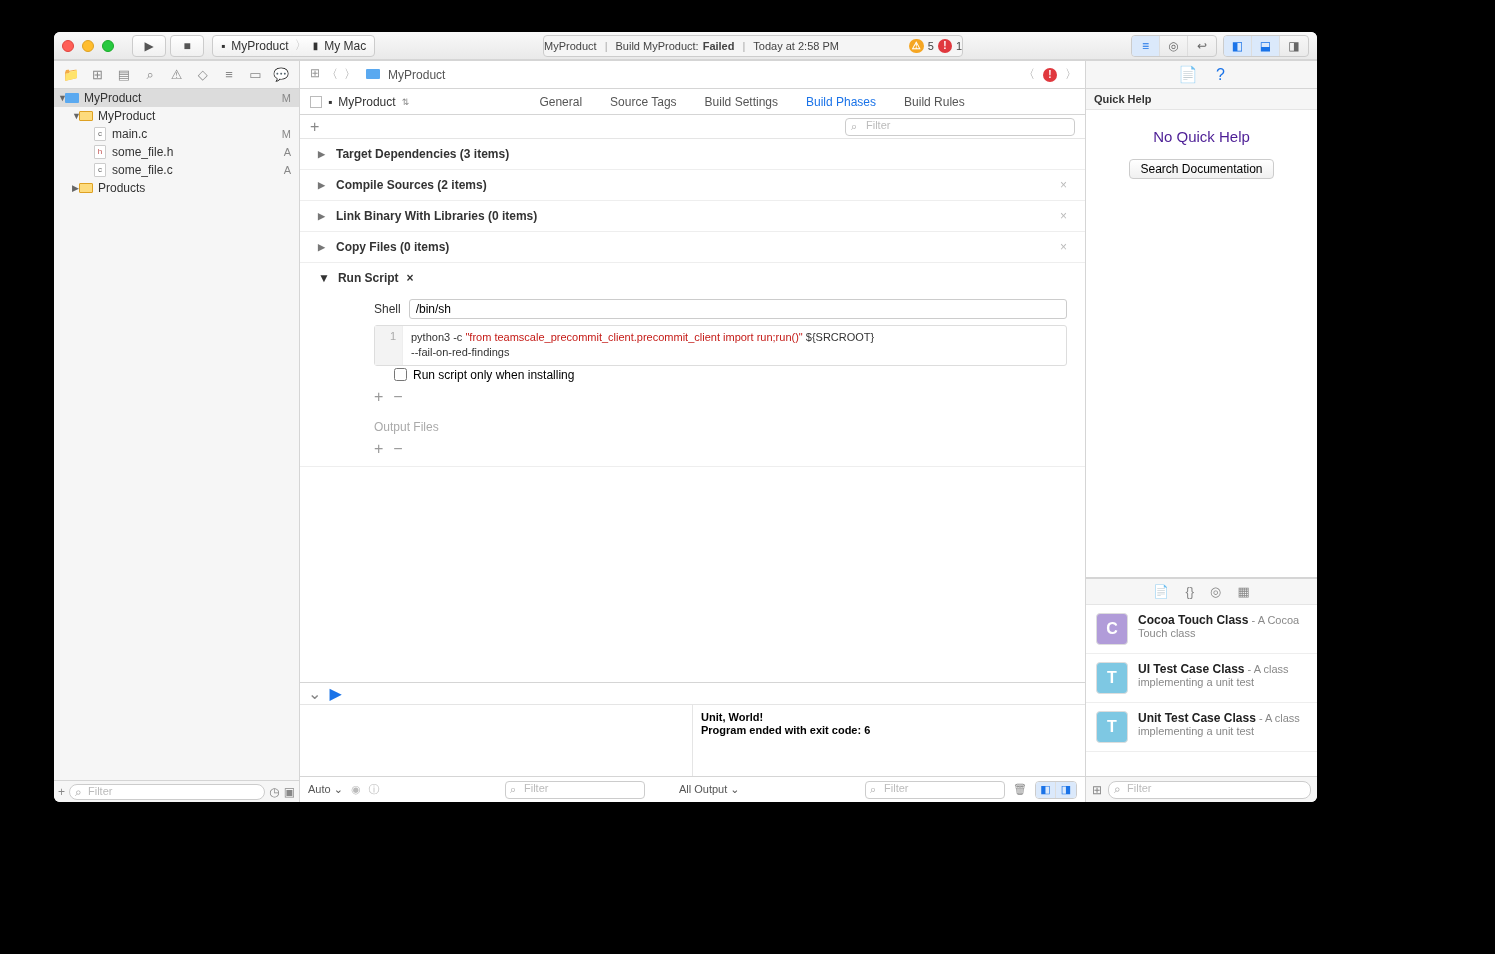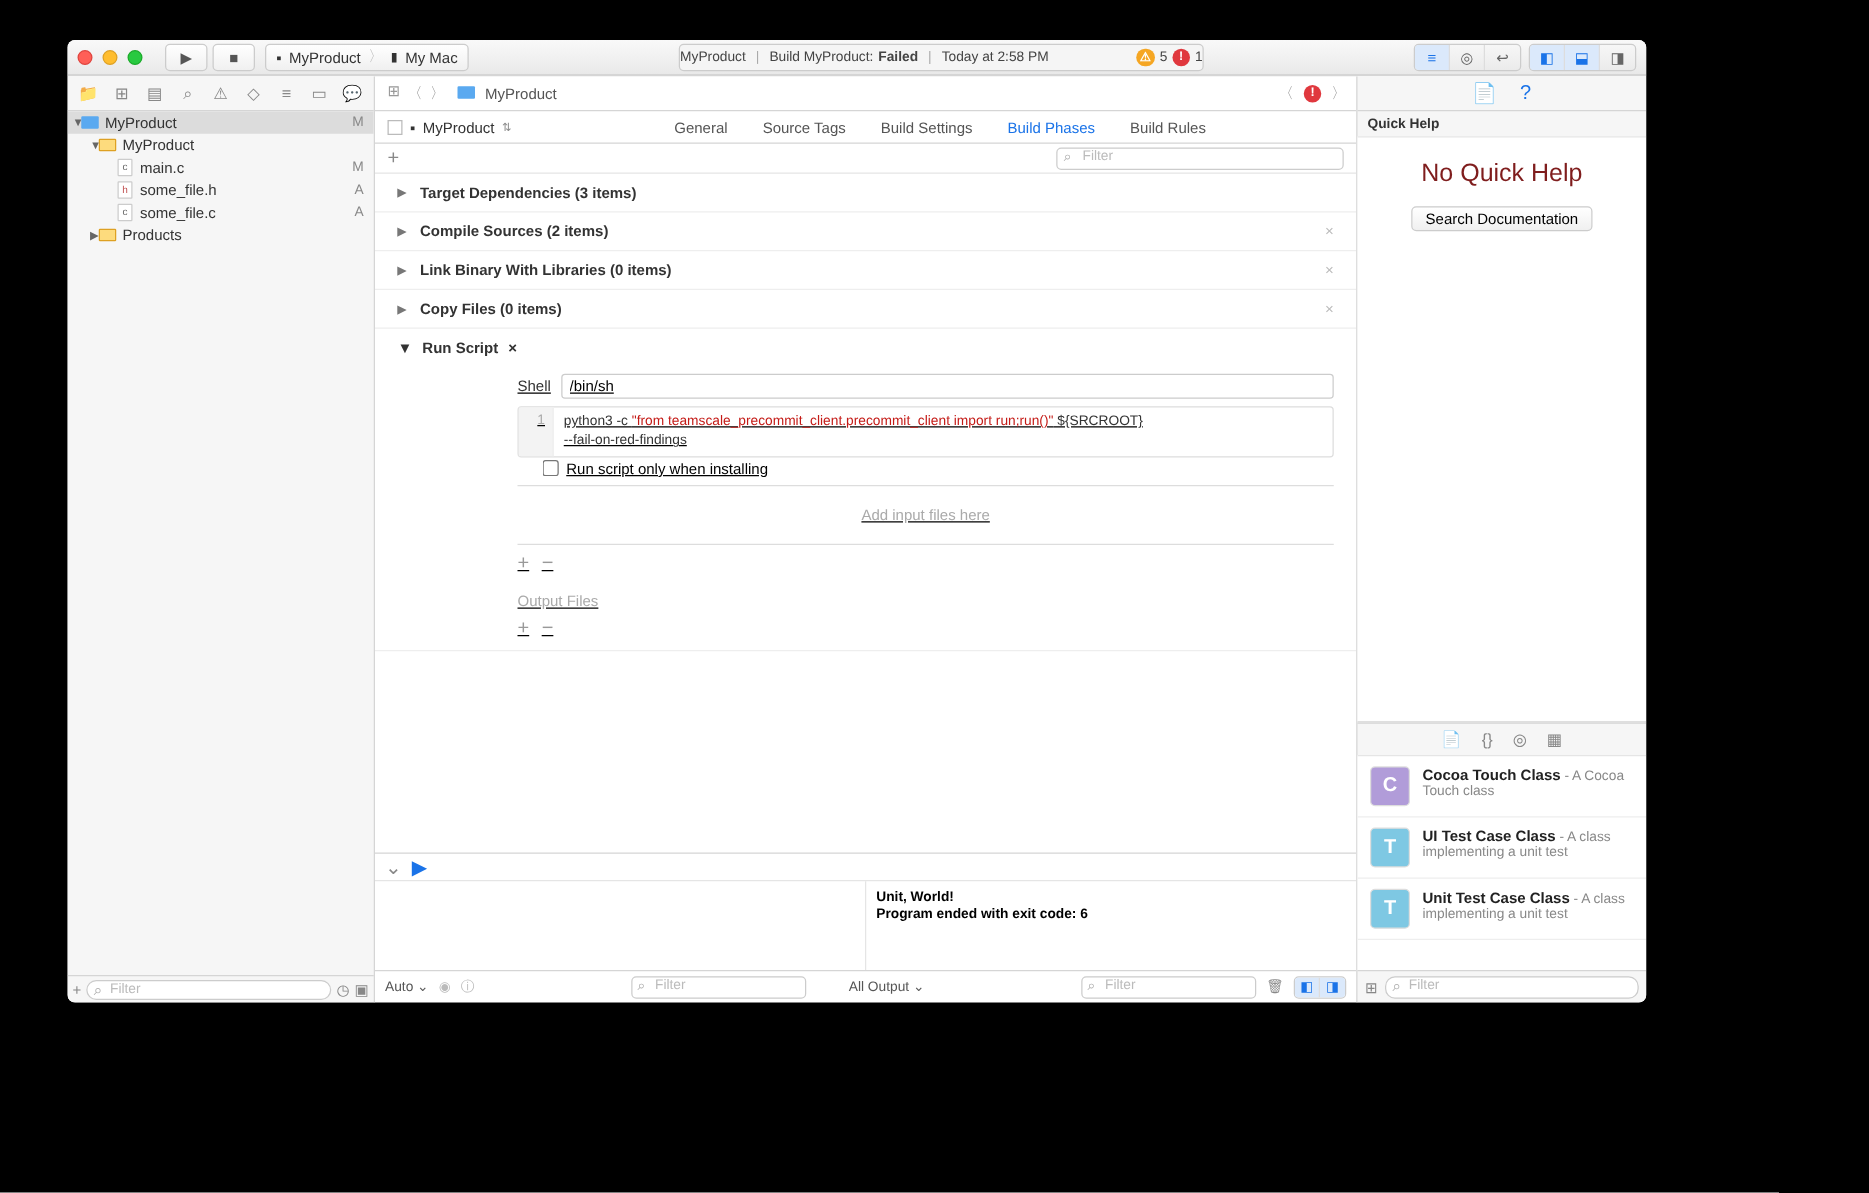--- a/index.html
+++ b/index.html
@@ -56,21 +56,21 @@
 .phaseheader .plus{color:#888; font-size:16px; cursor:pointer;}
 .phaseheader .pfilter{ margin-left:auto; width:230px; height:18px; border:1px solid #ccc; border-radius:4px; font-size:11px; color:#999; padding:0 6px 0 20px; position:relative;}
 .phaseheader .pfilter::before{content:"⌕"; position:absolute; left:5px; top:1px; color:#aaa;}
 .phaselist { flex:1; overflow:auto; font-size:12px;}
 .phase { border-bottom:1px solid #eee; padding:8px 18px;}
 .phase .ptitle { display:flex; align-items:center; gap:8px; font-weight:bold; color:#333; font-size:12px;}
 .phase .ptitle .tri{ font-size:9px; color:#777; width:10px;}
 .phase .pclose{ margin-left:auto; color:#bbb; font-weight:normal; cursor:pointer;}
 .runscript { padding:8px 18px; border-bottom:1px solid #eee;}
 .runscript .ptitle{ display:flex; align-items:center; gap:8px; font-weight:bold; font-size:12px; color:#333;}
-.rsbody { margin-left:96px; margin-top:14px;text-decoration:underline;}
+.rsbody { margin-left:56px; margin-top:14px;}
 .shellrow{ display:flex; align-items:center; gap:8px; font-size:12px;}
 .shellrow label{ color:#333;}
 .shellrow input{ flex:1; height:20px; border:1px solid #ccc; border-radius:3px; padding:0 6px; font-size:12px; background:#fff;}
 .codebox{ margin-top:6px; border:1px solid #ddd; border-radius:3px; background:#fff; display:flex; font-family:Menlo,monospace; font-size:11px;}
 .codebox .gutter{ width:28px; background:#f3f3f3; color:#aaa; text-align:right; padding:4px 6px 4px 0; border-right:1px solid #eee;}
 .codebox .code{ flex:1; padding:4px 8px; color:#333; line-height:1.4;}
 .codebox .str{ color:#c41a16;}
 .checkrow{ display:flex; align-items:center; gap:6px; font-size:12px; margin-top:10px;}
 .checkrow input{ width:13px; height:13px;}
 .section-label{ color:#aaa; font-size:12px; margin-top:14px;}
@@ -84,21 +84,21 @@
 .consolesplit > div:first-child{ border-right:1px solid #e5e5e5;}
 .consolebtm{ height:26px; border-top:1px solid #d5d5d5; display:flex; align-items:center; padding:0 8px; gap:8px; font-size:11px; color:#555;}
 .consolebtm .cfilter{ width:140px; height:18px; border:1px solid #ccc; border-radius:4px; font-size:11px; color:#999; padding:0 6px 0 18px; position:relative; background:#fff;}
 .consolebtm .cfilter::before{content:"⌕"; position:absolute; left:4px; top:1px; color:#aaa;}
 .right { width:232px; border-left:1px solid #d5d5d5; background:#f6f6f6; display:flex; flex-direction:column;}
 .righttop{ height:28px; border-bottom:1px solid #d5d5d5; display:flex; align-items:center; justify-content:center; gap:18px; color:#888;}
 .righttop span{cursor:pointer;}
 .righttop span.active{color:#1a73e8;}
 .qhlabel{ font-size:11px; font-weight:bold; color:#333; padding:4px 8px;}
 .qhbody{ flex:1; background:#fff; border-top:1px solid #e5e5e5; border-bottom:1px solid #d5d5d5; display:flex; flex-direction:column; align-items:center; padding-top:18px; gap:14px;}
-.qhmsg{ color:#7f1d1d; font-size:20px;}
+.qhmsg{ color:#4c1d95; font-size:15px;}
 .qhbtn{ border:1px solid #ccc; border-radius:4px; background:linear-gradient(#fff,#f0f0f0); padding:2px 10px; font-size:12px; cursor:pointer;}
 .libicons{ height:26px; border-top:1px solid #d5d5d5; display:flex; align-items:center; justify-content:center; gap:16px; color:#888; font-size:13px;}
 .libicons span{cursor:pointer;}
 .libicons span.active{color:#1a73e8;}
 .liblist{ flex:0 0 172px; background:#fff; overflow:auto; border-top:1px solid #e5e5e5;}
 .libitem{ display:flex; gap:10px; padding:8px 10px; border-bottom:1px solid #eee; font-size:11px;}
 .libicon{ width:32px; height:32px; border:1px solid #ddd; border-radius:4px; display:flex; align-items:center; justify-content:center; font-weight:bold; color:#fff; font-size:16px; flex-shrink:0;}
 .libicon.purple{ background:#b19cd9;}
 .libicon.blue{ background:#7ec8e3;}
 .libtext b{font-size:12px; color:#222;}
@@ -302,21 +302,20 @@
               <div class="gutter">1</div>
               <div class="code">
                 <span>python3 -c </span><span class="str">"from teamscale_precommit_client.precommit_client import run;run()"</span><span> ${SRCROOT}</span><br>
                 <span>    --fail-on-red-findings</span>
               </div>
             </div>
             <div class="checkrow" style="margin-top:2px;padding-left:20px;">
               <input type="checkbox" style="">
               <span>Run script only when installing</span>
             </div>
-            <div class="dropzone">Add input files here</div>
             <div class="pmrow">
                 <span>+</span>
                 <span>−</span>
               </div>
             <div class="section-label">Output Files</div>
             <div class="pmrow">
                 <span>+</span>
                 <span>−</span>
               </div>
           </div>

